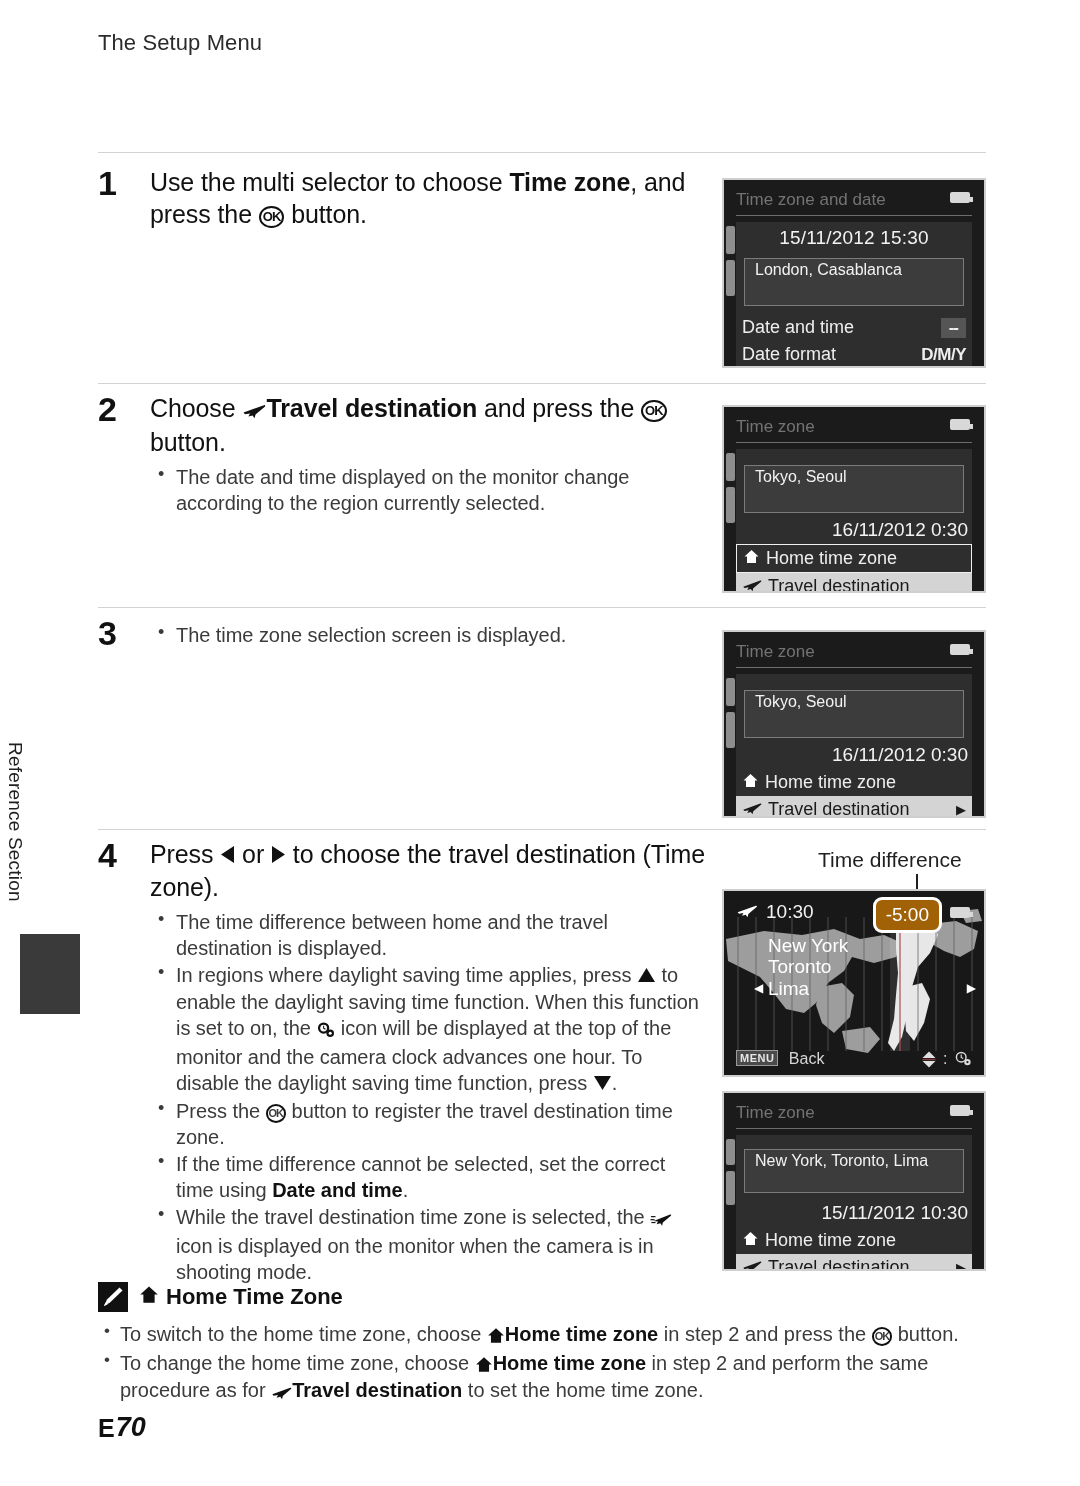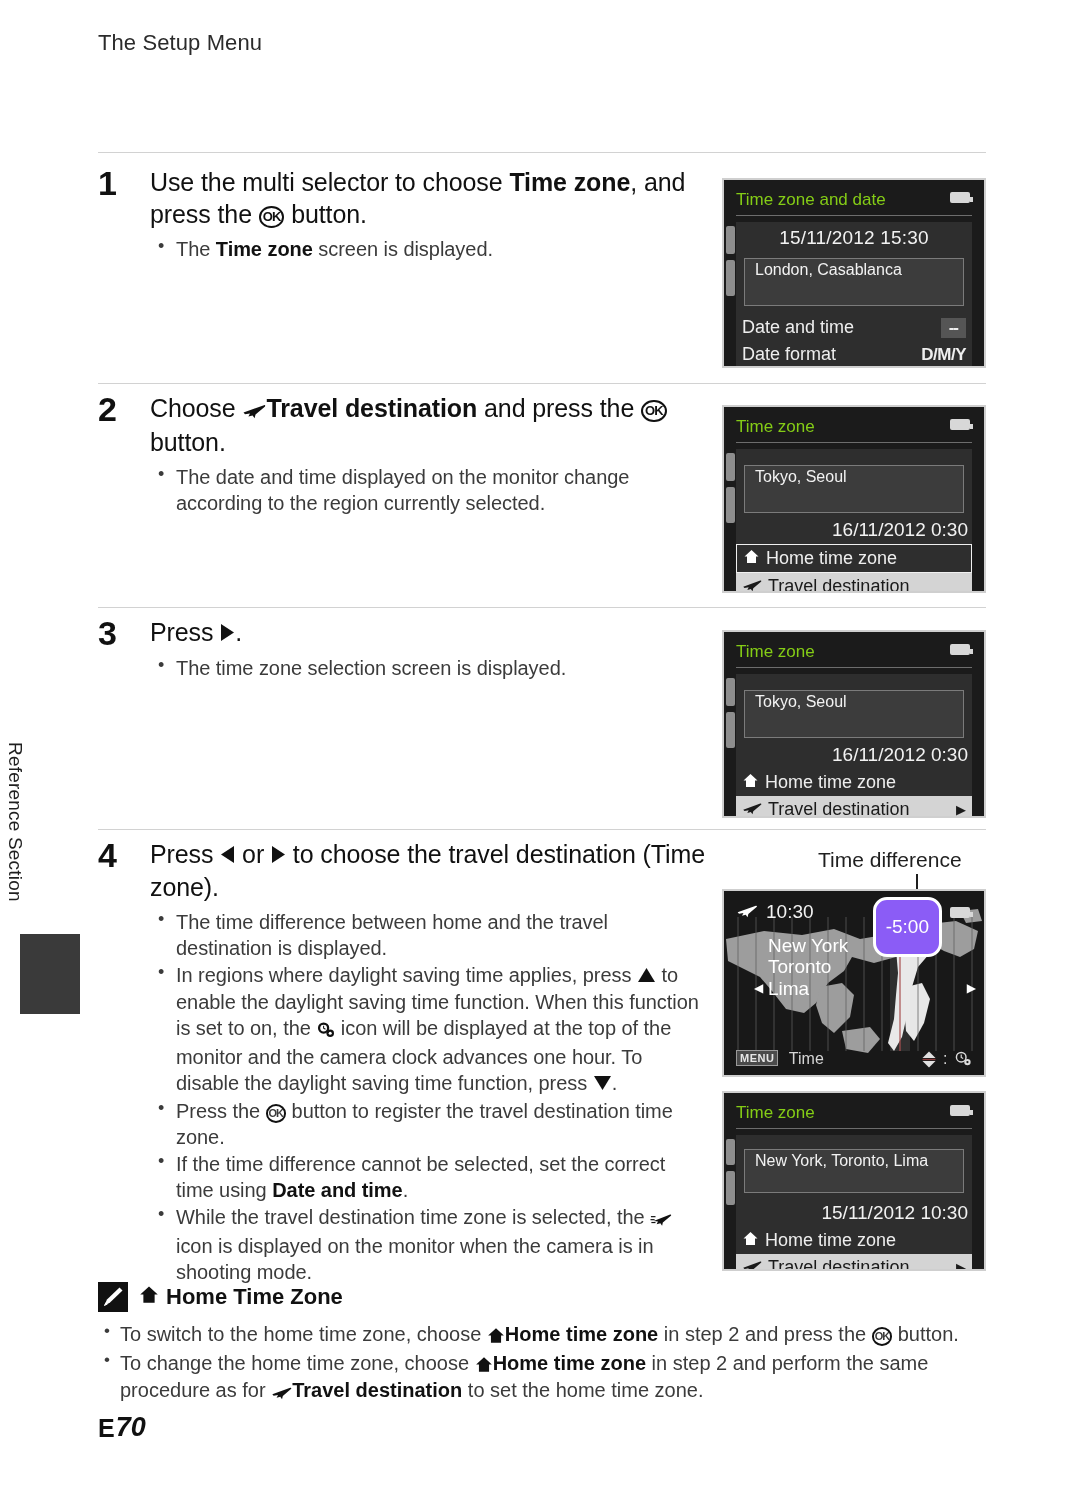--- a/index.html
+++ b/index.html
@@ -86,21 +86,21 @@
     position:absolute;
     background:#1b1b1b;
     border:2px solid #cfcfcf;
     font-family:"Liberation Sans", sans-serif;
     color:#e9e9e9;
     overflow:hidden;
   }
   .scr-inner { position:absolute; inset:10px 12px 8px 12px; }
   .scr-title {
     position:absolute; left:0; right:0; top:0;
-    font-size:17px; color:#84cc16;
+    font-size:17px; color:#737373;
     border-bottom:1px solid #6d6d6d;
     padding-bottom:5px;
   }
   .batt {
     position:absolute; right:2px; top:2px;
     width:20px; height:11px; border:2px solid #d8d8d8; border-radius:2px;
     background:#d8d8d8;
   }
   .batt::after{
     content:""; position:absolute; right:-5px; top:3px;
@@ -135,23 +135,23 @@
     font-size:11px; font-weight:bold; letter-spacing:.5px;
     padding:1px 3px; vertical-align:2px; color:#e6e6e6;
   }
 
   
   .mapwrap { position:absolute; inset:0; background:#141414; }
   .map-top { position:absolute; left:12px; right:12px; top:10px; height:28px; }
   .map-time { font-size:19px; color:#f2f2f2; display:flex; align-items:center; gap:8px;}
   .tdbox{
     position:absolute; right:30px; top:-4px;
-    border:3px solid #ffffff; border-radius:14px;
-    background:#8b5cf6; color:#fff; font-size:19px;
-    padding:16px 10px;
+    border:3px solid #ffffff; border-radius:9px;
+    background:#a16207; color:#fff; font-size:19px;
+    padding:4px 10px;
   }
   .map-cities {
     position:absolute; left:44px; top:44px;
     font-size:19px; line-height:1.12; color:#ffffff;
   }
   .map-bottom{
     position:absolute; left:12px; right:12px; bottom:7px;
     display:flex; align-items:center; justify-content:space-between;
     font-size:16px; color:#d6d6d6;
   }
@@ -199,23 +199,20 @@
   <div class="rule" style="top:152px"></div>
   <div class="rule" style="top:383px"></div>
   <div class="rule" style="top:607px"></div>
   <div class="rule" style="top:829px"></div>
 
   <div class="step" style="left:98px; top:166px; width:600px;">
     <div class="step-num">1</div>
     <div class="step-body">
       <div class="step-head">
         <span>Use the multi selector to choose </span><b>Time zone</b><span>, and press the </span><span class="ok-glyph">OK</span><span> button.</span>
-      </div>
-      <div class="bullets">
-        <div class="bullet"><span>The </span><b>Time zone</b><span> screen is displayed.</span></div>
       </div>
     </div>
   </div>
 
   <div class="screen" style="left:722px; top:178px; width:264px; height:190px;">
     <div class="scr-inner">
       <div class="scr-title">
         <span>Time zone and date</span>
         <span class="batt"></span>
       </div>
@@ -287,25 +284,20 @@
           </div>
         </div>
 
       </div>
     </div>
   </div>
 
   <div class="step" style="left:98px; top:616px; width:600px;">
     <div class="step-num">3</div>
     <div class="step-body">
-      <div class="step-head">
-        <span>Press </span><span class="tri"><svg width="15" height="19" viewBox="0 0 15 19">
-              <path d="M1 1 L14 9.5 L1 18 Z" fill="#111"></path>
-            </svg></span><span>.</span>
-      </div>
       <div class="bullets">
         <div class="bullet">The time zone selection screen is displayed.</div>
       </div>
     </div>
   </div>
 
   <div class="screen" style="left:722px; top:630px; width:264px; height:188px;">
     <div class="scr-inner">
       <div class="scr-title">
         <span>Time zone</span>
@@ -440,21 +432,21 @@
         <div>New York</div>
         <div>Toronto</div>
         <div>Lima</div>
       </div>
       <span style="position:absolute; left:30px; top:90px; color:#fff; font-size:12px;">◀</span>
       <span style="position:absolute; right:8px; top:90px; color:#fff; font-size:12px;">▶</span>
 
       <div class="map-bottom">
         <span>
           <span class="menu-badge">MENU</span>
-          <span style="margin-left:6px;">Time</span>
+          <span style="margin-left:6px;">Back</span>
         </span>
         <span>
           <span><svg width="16" height="17" viewBox="0 0 16 17" style="vertical-align:-4px">
                 <path d="M8 0.5 L14.5 7 L1.5 7 Z" fill="#e0e0e0"></path>
                 <path d="M8 16.5 L1.5 10 L14.5 10 Z" fill="#e0e0e0"></path>
                 <line x1="1.5" y1="8.5" x2="14.5" y2="8.5" stroke="#8a3a3a" stroke-width="1.3"></line>
               </svg></span>
           <span style="margin:0 2px;">:</span>
           <span><svg width="18" height="16" viewBox="0 0 20 18" style="vertical-align:-3px">
                 <circle cx="8" cy="7" r="5.4" fill="none" stroke="#dcdcdc" stroke-width="1.6"></circle>

